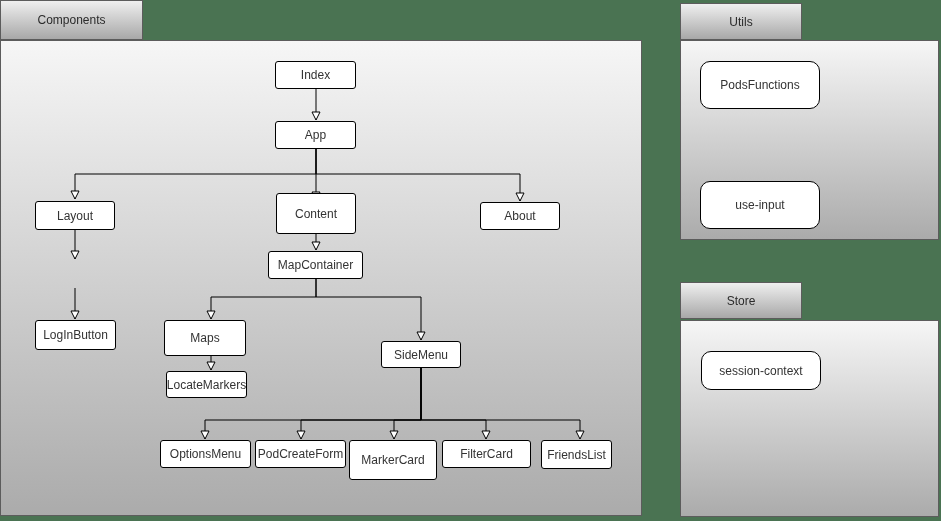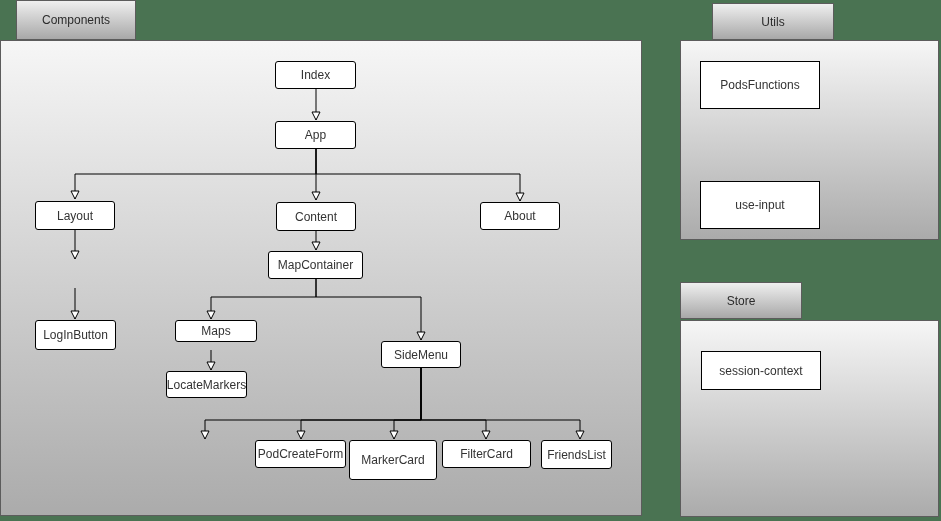--- a/index.html
+++ b/index.html
@@ -21,33 +21,33 @@
     border:1px solid #5c5c5c;
   }
   .edges{position:absolute;left:0;top:0;z-index:2;pointer-events:none;}
   .edges polyline{fill:none;stroke:#000;stroke-width:1;}
   .node{
     position:absolute;box-sizing:border-box;z-index:3;
     background:#ffffff;border:1px solid #000;border-radius:3px;
     display:flex;align-items:center;justify-content:center;
     font-size:12px;color:#333;text-align:center;white-space:nowrap;
   }
-  .node.lg{border-radius:0;}
+  .node.lg{border-radius:10px;}
 </style>
 </head>
 <body>
 
 <div class="canvas">
 
-  <div class="tab" style="left:16px;top:0;width:120px;height:40px">
+  <div class="tab" style="left:0;top:0;width:143px;height:40px">
     <span>Components</span>
   </div>
   <div class="panel-body" style="left:0;top:40px;width:642px;height:476px"></div>
 
-  <div class="tab" style="left:712px;top:3px;width:122px;height:37px">
+  <div class="tab" style="left:680px;top:3px;width:122px;height:37px">
     <span>Utils</span>
   </div>
   <div class="panel-body" style="left:680px;top:40px;width:259px;height:200px"></div>
 
   <div class="tab" style="left:680px;top:282px;width:122px;height:37px">
     <span>Store</span>
   </div>
   <div class="panel-body" style="left:680px;top:320px;width:259px;height:197px"></div>
 
   <svg class="edges" width="941" height="521" viewBox="0 0 941 521">
@@ -69,27 +69,28 @@
     <polyline points="421,368 421,420 205,420 205,439" marker-end="url(#arrowOpen)"></polyline>
     <polyline points="421,368 421,420 301,420 301,439" marker-end="url(#arrowOpen)"></polyline>
     <polyline points="421,368 421,420 394,420 394,439" marker-end="url(#arrowOpen)"></polyline>
     <polyline points="421,368 421,420 486,420 486,439" marker-end="url(#arrowOpen)"></polyline>
     <polyline points="421,368 421,420 580,420 580,439" marker-end="url(#arrowOpen)"></polyline>
   </svg>
 
   <div class="node" style="left:275px;top:61px;width:81px;height:28px">Index</div>
   <div class="node" style="left:35px;top:201px;width:80px;height:29px">Layout</div>
   <div class="node" style="left:275px;top:121px;width:81px;height:28px">App</div>
-  <div class="node" style="left:276px;top:202px;width:80px;height:29px">Content</div>
+  <div class="node" style="left:276px;top:193px;width:80px;height:41px">Content</div>
   <div class="node" style="left:480px;top:202px;width:80px;height:28px">About</div>
   <div class="node" style="left:268px;top:251px;width:95px;height:28px">MapContainer</div>
   <div class="node" style="left:35px;top:320px;width:81px;height:30px">LogInButton</div>
-  <div class="node" style="left:175px;top:320px;width:82px;height:22px">Maps</div>
+  <div class="node" style="left:164px;top:320px;width:82px;height:36px">Maps</div>
   <div class="node" style="left:381px;top:341px;width:80px;height:27px">SideMenu</div>
   <div class="node" style="left:166px;top:371px;width:81px;height:27px">LocateMarkers</div>
+  <div class="node" style="left:160px;top:440px;width:91px;height:28px">OptionsMenu</div>
   <div class="node" style="left:255px;top:440px;width:91px;height:28px">PodCreateForm</div>
   <div class="node" style="left:349px;top:440px;width:88px;height:40px">MarkerCard</div>
   <div class="node" style="left:541px;top:440px;width:71px;height:29px">FriendsList</div>
   <div class="node" style="left:442px;top:440px;width:89px;height:28px">FilterCard</div>
 
   <div class="node lg" style="left:700px;top:61px;width:120px;height:48px">PodsFunctions</div>
   <div class="node lg" style="left:700px;top:181px;width:120px;height:48px">use-input</div>
 
   <div class="node lg" style="left:701px;top:351px;width:120px;height:39px">session-context</div>
 

